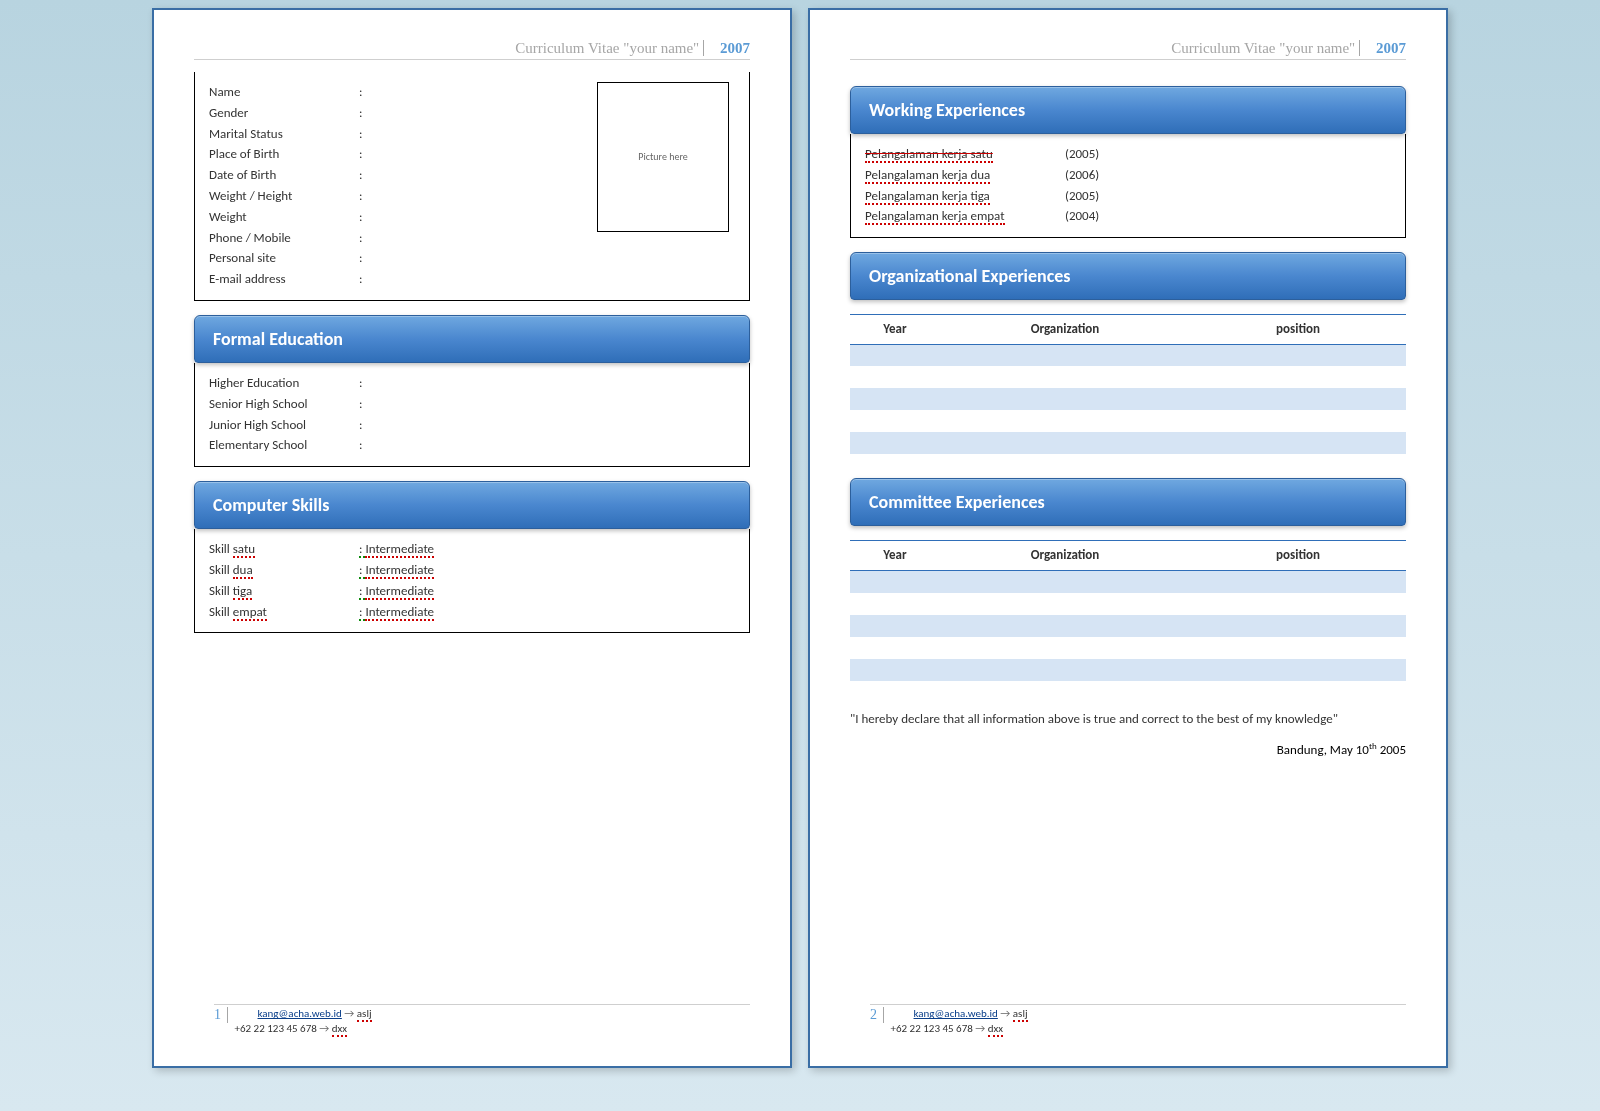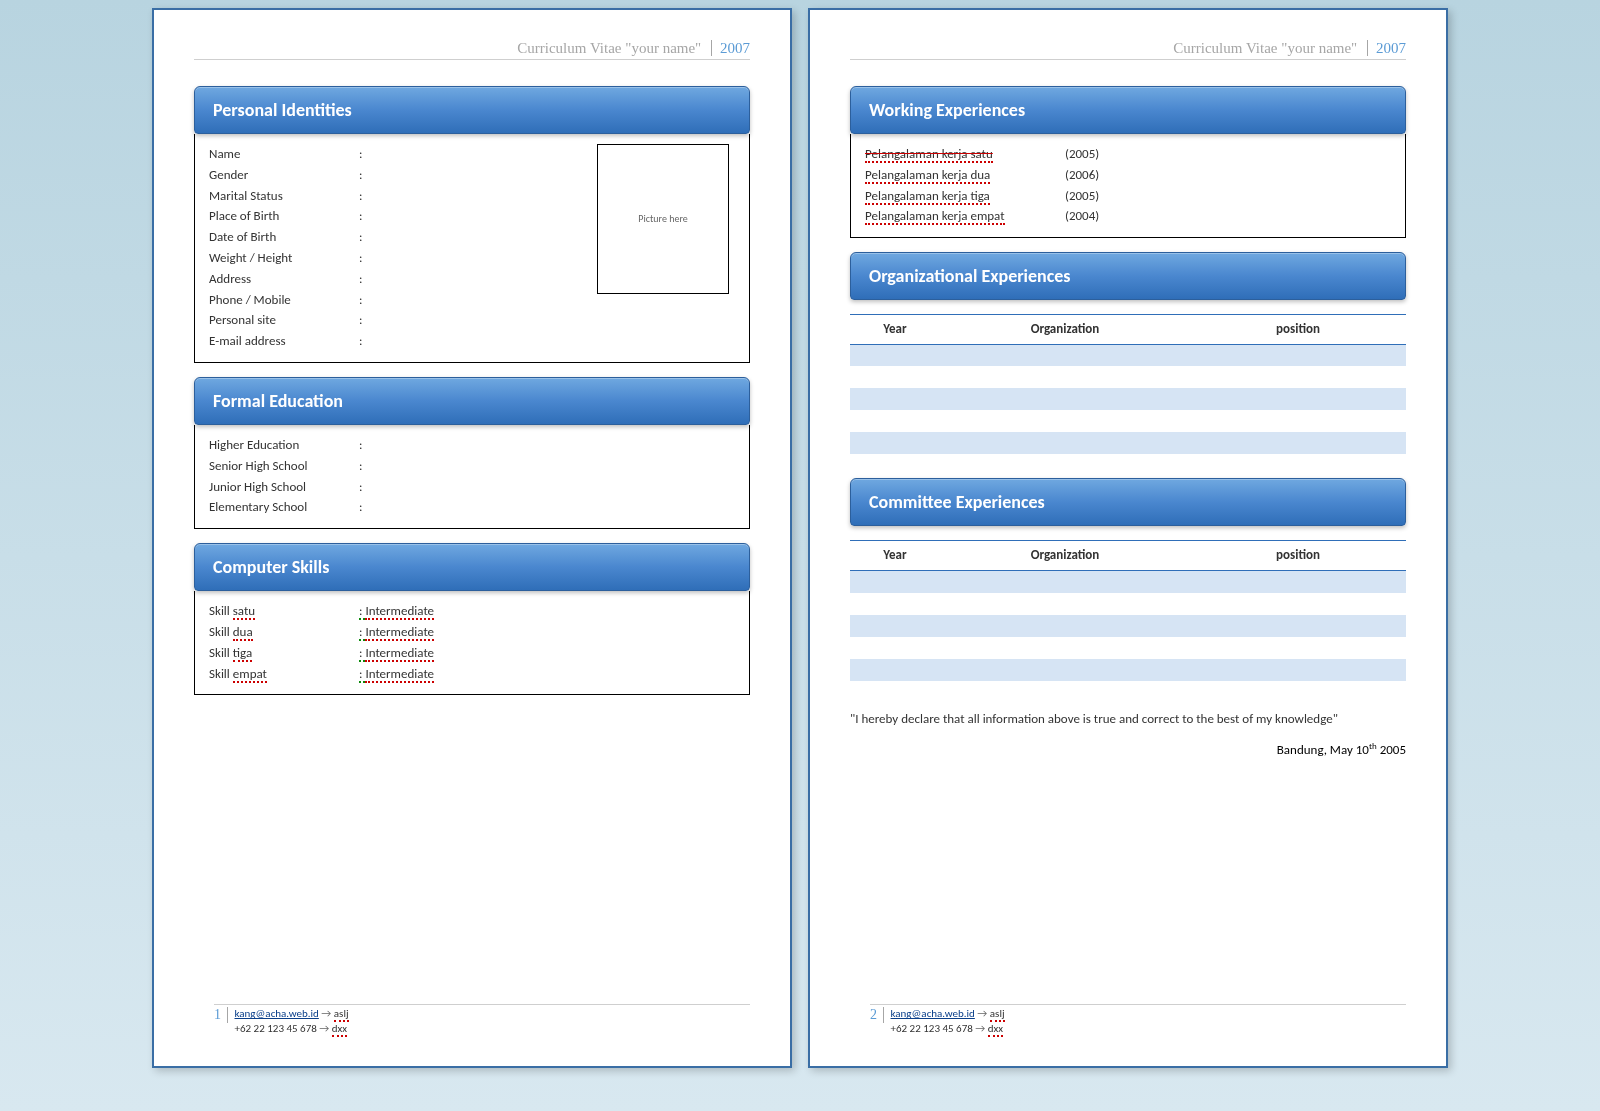--- a/index.html
+++ b/index.html
@@ -26,22 +26,22 @@
     .header {
       text-align: right;
       color: #a6a6a6;
       font-family: "Palatino Linotype", Georgia, serif;
       font-size: 15px;
       margin-bottom: 12px;
     }
     .header .year {
       color: #5b9bd5;
       border-left: 1px solid #a6a6a6;
-      padding-left: 8px;
-      margin-left: 6px;
+      padding-left: 16px;
+      font-weight: bold;
     }
     .header-rule {
       border: none;
       border-top: 1px solid #cfcfcf;
       margin-top: 2px;
     }
     .section-header {
       background: linear-gradient(to bottom, #6fa8e0 0%, #4a87cf 50%, #2f6eb8 100%);
       color: #fff;
       font-weight: bold;
@@ -130,36 +130,35 @@
       color: #5b9bd5;
       font-family: "Palatino Linotype", Georgia, serif;
       font-size: 14px;
       display: inline-block;
       vertical-align: top;
       padding-right: 6px;
       border-right: 1px solid #a6a6a6;
       margin-right: 4px;
     }
     .footer .foot-lines { display: inline-block; vertical-align: top; line-height: 1.3; }
-    .footer a { color: #0a3f8a; text-decoration: underline; }
+    .footer a { color: #0a3f8a; text-decoration: underline; margin-left: 23px; }
     .arrow { color: #666; }
     sup { font-size: 9px; }
   </style>
 </head>
 <body>
 
 <div class="page">
   <div class="header">
     <span>Curriculum Vitae</span>
     <span>"your name"</span>
     <span class="year">2007</span>
     <hr class="header-rule">
   </div>
 
-  <div class="section-header">Personal Identities</div>
   <div class="section-body">
     <div class="photo-box">
       <span>Picture here</span>
     </div>
     <div class="info-row">
         <span class="info-label">Name</span>
         <span class="info-colon">:</span>
       </div>
     <div class="info-row">
         <span class="info-label">Gender</span>
@@ -175,21 +174,21 @@
       </div>
     <div class="info-row">
         <span class="info-label">Date of Birth</span>
         <span class="info-colon">:</span>
       </div>
     <div class="info-row">
         <span class="info-label">Weight / Height</span>
         <span class="info-colon">:</span>
       </div>
     <div class="info-row">
-        <span class="info-label">Address</span>
+        <span class="info-label">Weight</span>
         <span class="info-colon">:</span>
       </div>
     <div class="info-row">
         <span class="info-label">Phone / Mobile</span>
         <span class="info-colon">:</span>
       </div>
     <div class="info-row">
         <span class="info-label">Personal site</span>
         <span class="info-colon">:</span>
       </div>

